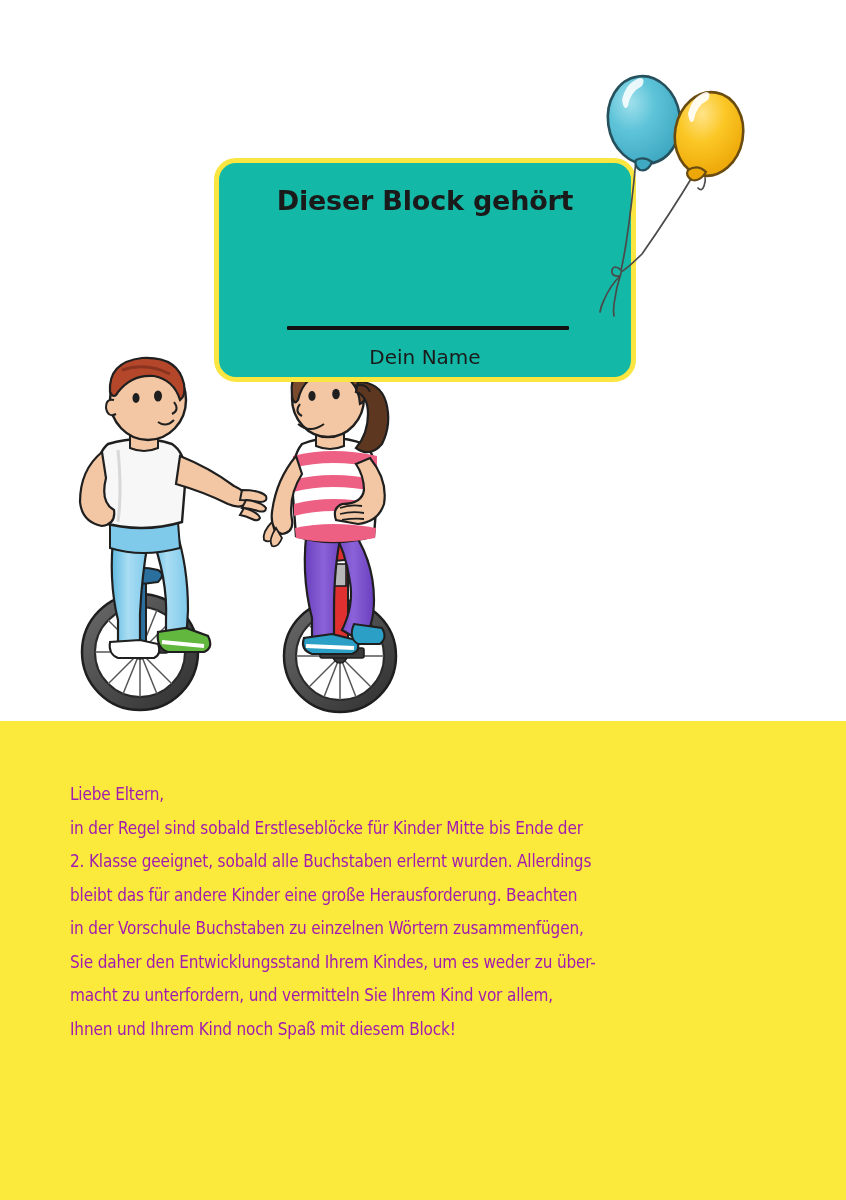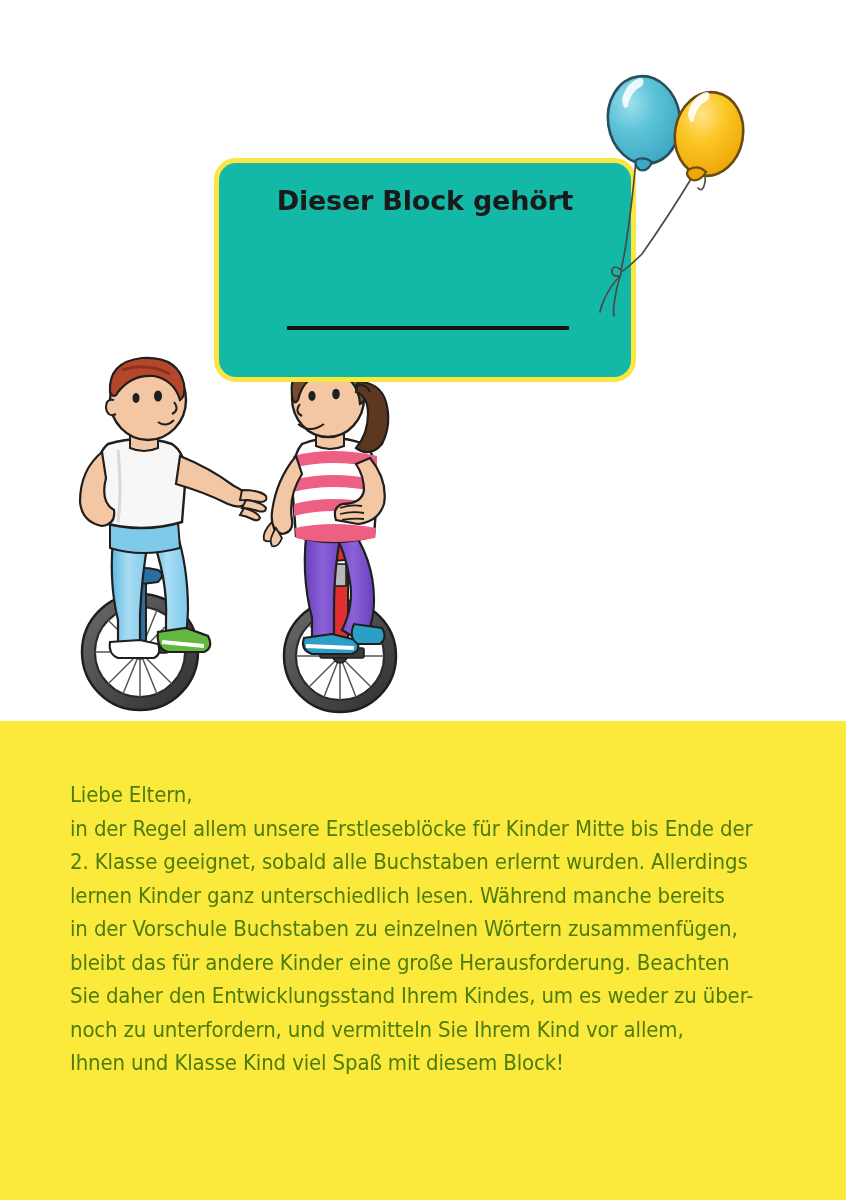--- a/index.html
+++ b/index.html
@@ -98,23 +98,23 @@
     height: 479px;
     background: #FBE93C;
     z-index: 2;
   }
 
   .letter {
     position: absolute;
     left: 70px;
     top: 57px;
     width: 710px;
-    color: #4d7c0f;
+    color: #a21caf;
     font-family: "DejaVu Sans Condensed", "Liberation Sans Narrow", "Liberation Sans", sans-serif;
-    font-size: 22px;
+    font-size: 17px;
     line-height: 33.5px;
     letter-spacing: -0.15px;
   }
 
   .letter .ln { display: block; white-space: nowrap; }
 </style>
 </head>
 <body>
 
 <div class="page">
@@ -277,20 +277,21 @@
 
         <path d="M30 52 Q24 60 32 64" stroke="#1f1f1f" stroke-width="2" fill="none"></path>
         <path d="M28 72 Q40 82 54 72" stroke="#1f1f1f" stroke-width="2" fill="none"></path>
       </g>
     </svg>
   </div>
 
   <div class="name-card">
     <div class="name-card-title">Dieser Block gehört</div>
     <div class="name-line"></div>
+    <div class="name-caption">Dein Name</div>
   </div>
 
   <div class="balloons">
     <svg viewBox="0 0 186 256" width="186" height="256" xmlns="http://www.w3.org/2000/svg">
       <defs>
         <radialGradient id="blueBal" cx="35%" cy="28%" r="75%">
           <stop offset="0%" stop-color="#9FE0EC"></stop>
           <stop offset="45%" stop-color="#5DC3D8"></stop>
           <stop offset="100%" stop-color="#3FA8C2"></stop>
         </radialGradient>
@@ -321,24 +322,23 @@
         <ellipse cx="113" cy="70" rx="34" ry="42" fill="url(#yellowBal)" stroke="#6b4c10" stroke-width="2.6" transform="rotate(10 113 70)"></ellipse>
         <path d="M92 50 Q96 32 110 28 Q116 28 112 36 Q100 42 98 56 Q94 62 92 50 Z" fill="#ffffff" opacity="0.9"></path>
         <path d="M92 106 Q102 100 110 108 Q104 118 96 116 Q89 112 92 106 Z" fill="#EDA808" stroke="#6b4c10" stroke-width="2.2"></path>
       </g>
     </svg>
   </div>
 
   <div class="yellow-band">
     <div class="letter">
       <span class="ln">Liebe Eltern,</span>
-      <span class="ln">in der Regel allem unsere Erstleseblöcke für Kinder Mitte bis Ende der</span>
+      <span class="ln">in der Regel sind sobald Erstleseblöcke für Kinder Mitte bis Ende der</span>
       <span class="ln">2. Klasse geeignet, sobald alle Buchstaben erlernt wurden. Allerdings</span>
-      <span class="ln">lernen Kinder ganz unterschiedlich lesen. Während manche bereits</span>
+      <span class="ln">bleibt das für andere Kinder eine große Herausforderung. Beachten</span>
       <span class="ln">in der Vorschule Buchstaben zu einzelnen Wörtern zusammenfügen,</span>
-      <span class="ln">bleibt das für andere Kinder eine große Herausforderung. Beachten</span>
       <span class="ln">Sie daher den Entwicklungsstand Ihrem Kindes, um es weder zu über-</span>
-      <span class="ln">noch zu unterfordern, und vermitteln Sie Ihrem Kind vor allem,</span>
-      <span class="ln">Ihnen und Klasse Kind viel Spaß mit diesem Block!</span>
+      <span class="ln">macht zu unterfordern, und vermitteln Sie Ihrem Kind vor allem,</span>
+      <span class="ln">Ihnen und Ihrem Kind noch Spaß mit diesem Block!</span>
     </div>
   </div>
 
 </div>
 
 </body></html>

